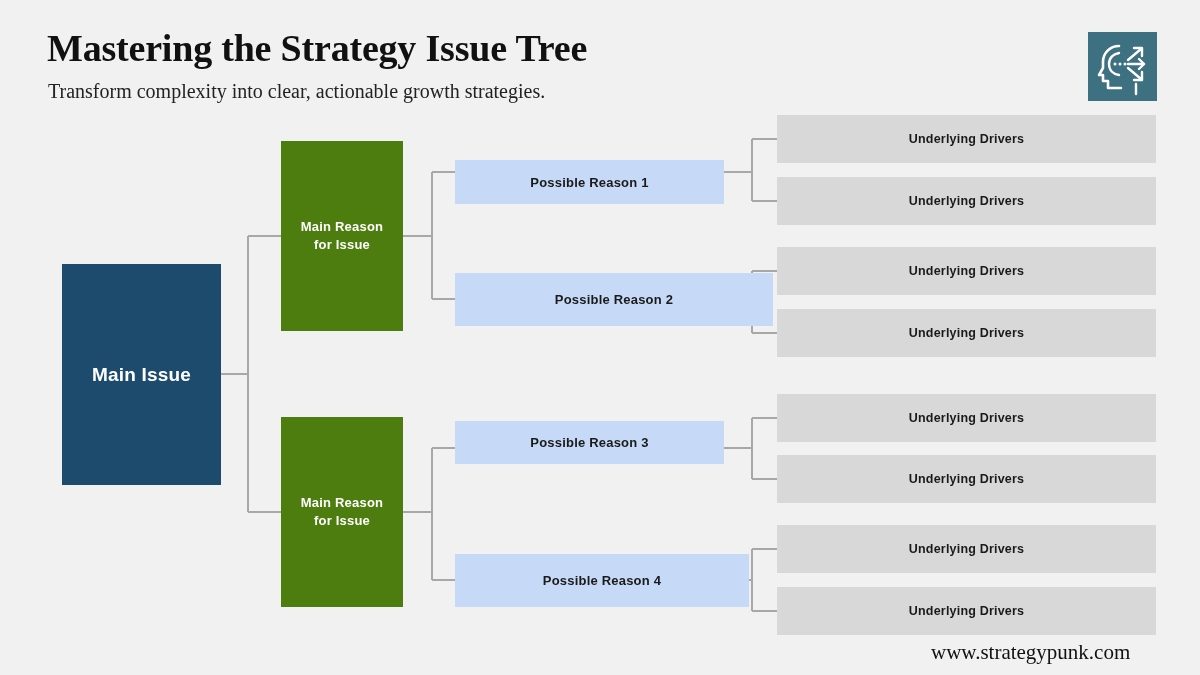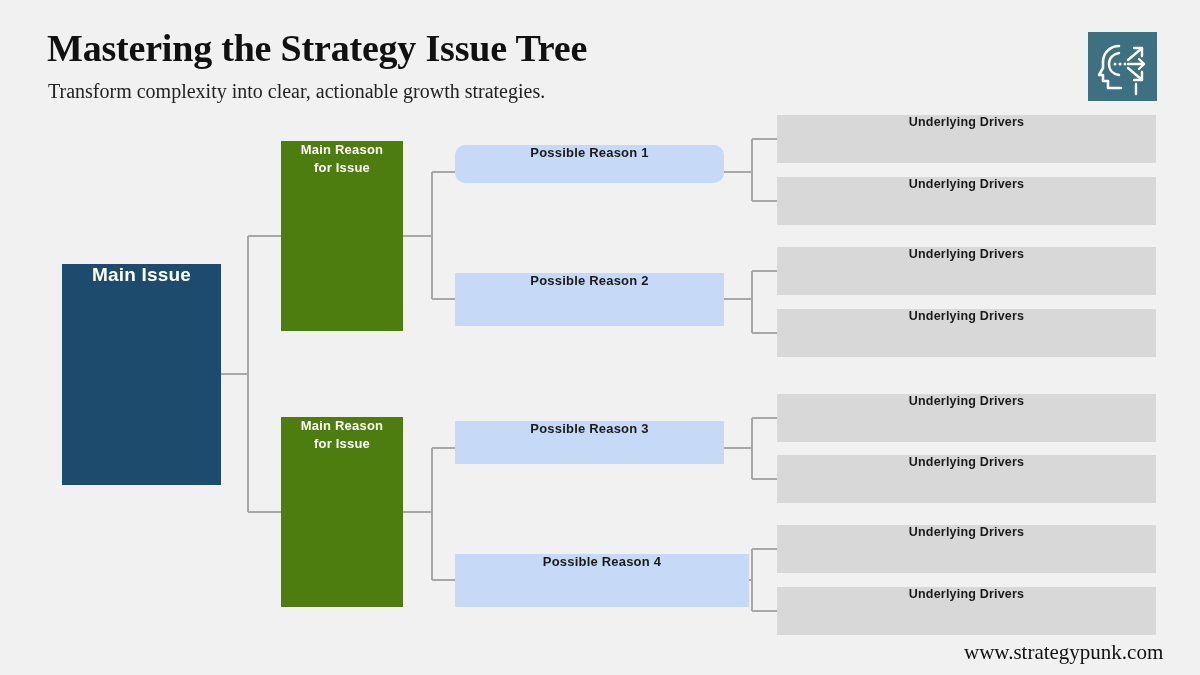--- a/index.html
+++ b/index.html
@@ -60,38 +60,37 @@
   
   #footer-url {
     position: absolute;
     left: 931px;
     top: 640px;
     font-family: "Liberation Serif", serif;
     font-size: 21px;
     line-height: 25px;
     color: #111111;
     white-space: nowrap;
-    margin-left: 33px;
   }
 
   
   #connectors {
     position: absolute;
     left: 0;
     top: 0;
     width: 1200px;
     height: 675px;
     pointer-events: none;
   }
 
   
   .node {
     position: absolute;
     display: flex;
-    align-items: flex-start;
+    align-items: center;
     justify-content: center;
     text-align: center;
     box-sizing: border-box;
   }
   .node .node-label {
     white-space: pre-line;
   }
 
   .node-main-issue {
     background: #1d4b6e;
@@ -205,25 +204,25 @@
   <div class="node node-main-reason" style="left:281px; top:141px; width:122px; height:190px;">
     <span class="node-label">Main Reason
 for Issue</span>
   </div>
 
   <div class="node node-main-reason" style="left:281px; top:417px; width:122px; height:190px;">
     <span class="node-label">Main Reason
 for Issue</span>
   </div>
 
-  <div class="node node-possible-reason" style="left:455px; top:145px; width:269px; height:38px;border-radius:10px;">
+  <div class="node node-possible-reason" style="left:455px; top:160px; width:269px; height:44px;">
     <span class="node-label">Possible Reason 1</span>
   </div>
 
-  <div class="node node-possible-reason" style="left:455px; top:273px; width:269px; height:53px;">
+  <div class="node node-possible-reason" style="left:455px; top:273px; width:318px; height:53px;">
     <span class="node-label">Possible Reason 2</span>
   </div>
 
   <div class="node node-possible-reason" style="left:455px; top:421px; width:269px; height:43px;">
     <span class="node-label">Possible Reason 3</span>
   </div>
 
   <div class="node node-possible-reason" style="left:455px; top:554px; width:294px; height:53px;">
     <span class="node-label">Possible Reason 4</span>
   </div>

